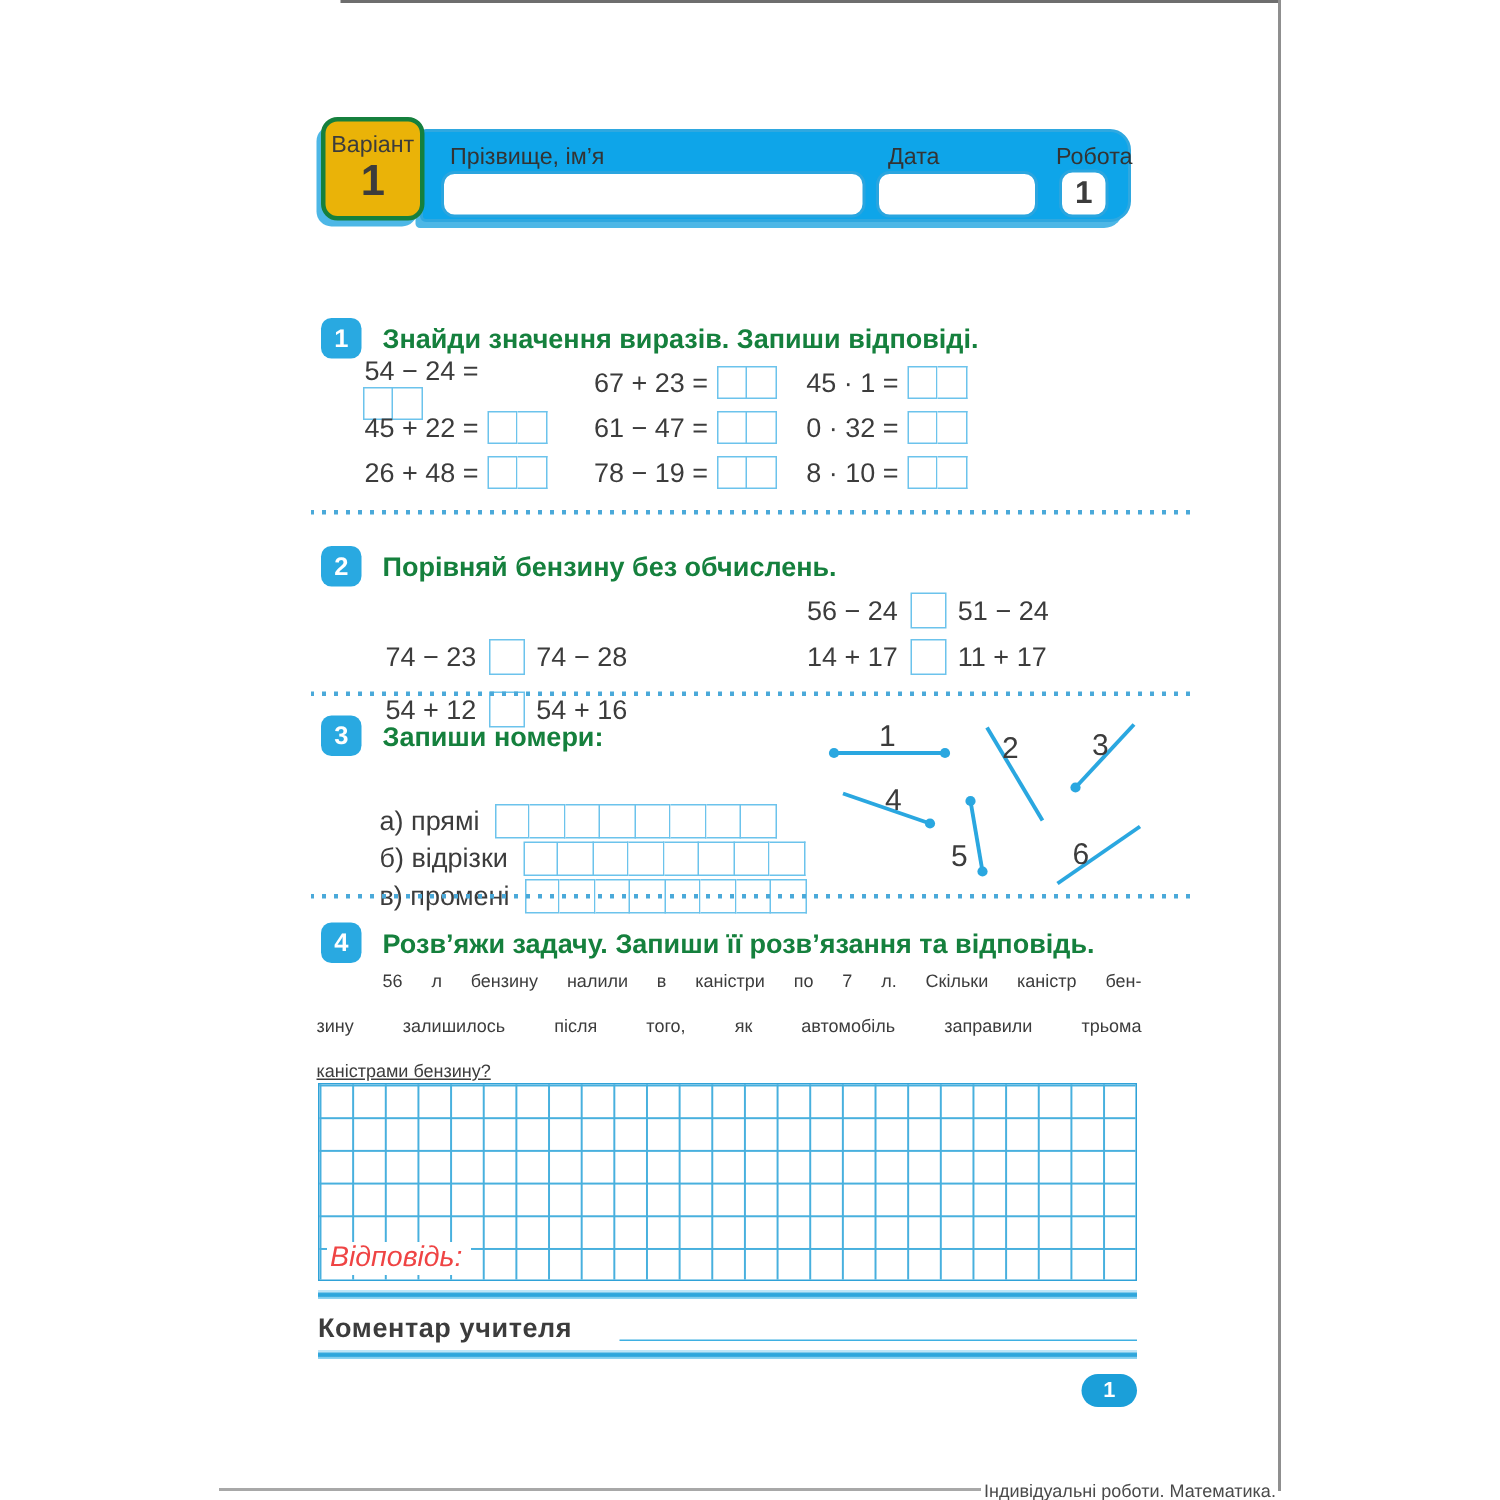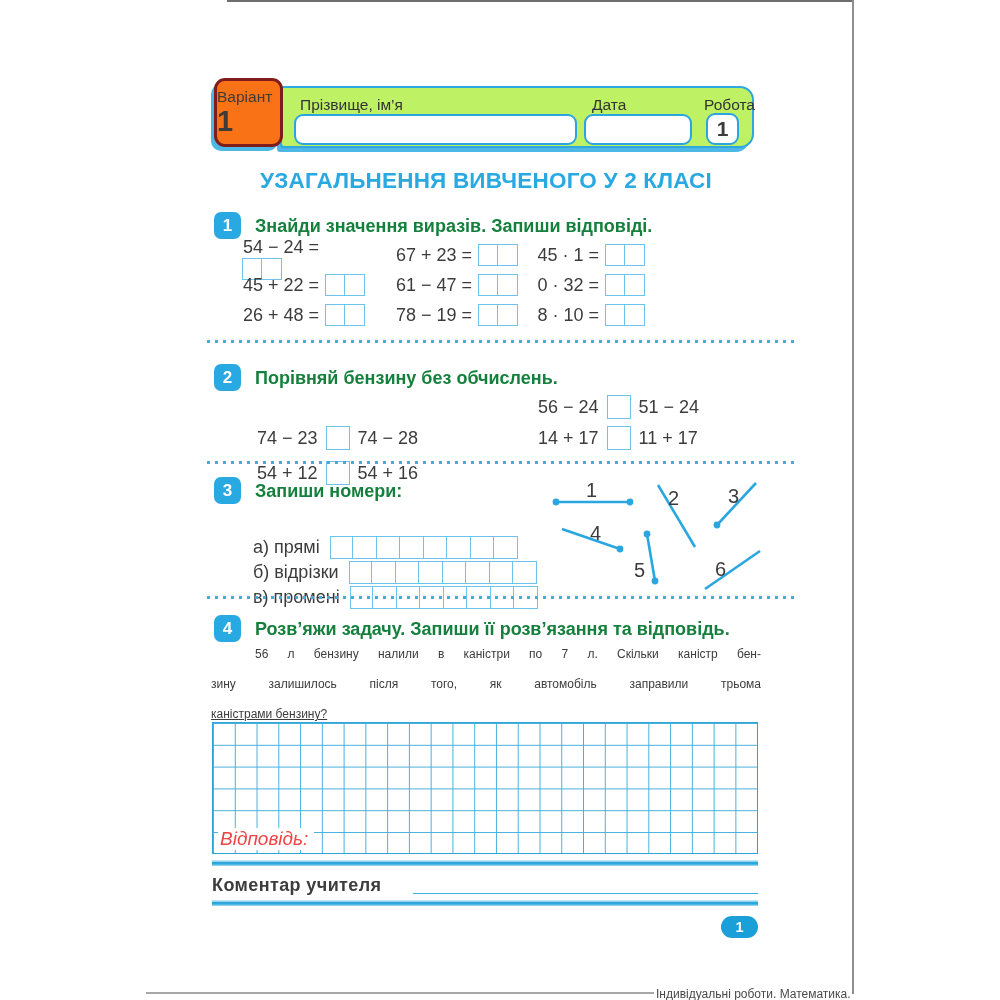--- a/index.html
+++ b/index.html
@@ -6,25 +6,25 @@
   .page{position:relative;width:1000px;height:1000px;background:#ffffff;overflow:hidden;
         font-family:"Liberation Sans","DejaVu Sans",sans-serif;color:#3c3c3c;}
   .abs{position:absolute;}
 
   
   .edge-top{left:227px;top:0;width:626px;height:2px;background:#6e6e6e;}
   .edge-right{left:852px;top:0;width:2px;height:994px;background:#8f8f8f;}
   .edge-bottom{left:146px;top:992px;width:508px;height:2px;background:#a8a8a8;}
 
   
-  .variant-box{left:214px;top:78px;width:69px;height:69px;background:#f97316;border:3px solid #7f1d1d;
-      border-radius:11px;box-shadow:-4px 5px 0 -1px #4db7e6;z-index:3;text-align:left;box-sizing:border-box;}
+  .variant-box{left:214px;top:78px;width:69px;height:69px;background:#eab308;border:3px solid #15803d;
+      border-radius:11px;box-shadow:-4px 5px 0 -1px #4db7e6;z-index:3;text-align:center;box-sizing:border-box;}
   .variant-label{font-size:15.5px;margin-top:7px;}
   .variant-num{font-size:29px;font-weight:bold;line-height:30px;}
-  .banner{left:280px;top:86px;width:474px;height:62px;background:#bef264;border:2.5px solid #2fa8e0;
+  .banner{left:280px;top:86px;width:474px;height:62px;background:#0ea5e9;border:2.5px solid #2fa8e0;
       border-radius:4px 14px 14px 4px;box-shadow:-4px 5px 0 -1px #4db7e6;z-index:2;box-sizing:border-box;}
   .banner .lbl{position:absolute;font-size:15.5px;color:#333;}
   .b-input{position:absolute;background:#fff;border:2px solid #2aa5df;border-radius:9px;box-sizing:border-box;}
   .work-box{position:absolute;background:#fff;border:2px solid #2aa5df;border-radius:9px;box-sizing:border-box;
       display:flex;align-items:center;justify-content:center;font-size:21px;font-weight:bold;}
 
   .title{left:211px;top:168px;width:550px;text-align:center;font-size:22.5px;font-weight:bold;
       color:#29a9e1;letter-spacing:0.2px;}
 
   .badge{width:27px;height:27px;background:#29a9e1;border-radius:7px;color:#fff;font-weight:bold;
@@ -92,21 +92,20 @@
     <div class="lbl" style="left:18px;top:8px;">Прізвище, ім’я</div>
     <div class="b-input" style="left:12px;top:26px;width:283px;height:31px;"></div>
     <div class="lbl" style="left:310px;top:8px;">Дата</div>
     <div class="b-input" style="left:302px;top:26px;width:108px;height:31px;"></div>
     <div class="lbl" style="left:422px;top:8px;">Робота</div>
     <div class="work-box" style="left:424px;top:25px;width:33px;height:32px;">
       <span>1</span>
     </div>
   </div>
 
-  <div class="abs title">УЗАГАЛЬНЕННЯ ВИВЧЕНОГО У 2 КЛАСІ</div>
 
   <div class="abs badge" style="left:214px;top:212px;">1</div>
   <div class="abs heading" style="left:255px;top:216px;">Знайди значення виразів. Запиши відповіді.</div>
 
   <div class="abs exp" style="left:199px;top:236px;flex-direction:column;">
     <span class="elbl">54 − 24 =</span>
     <span class="box2">
         <span class="c"></span>
         <span class="c"></span>
       </span>

